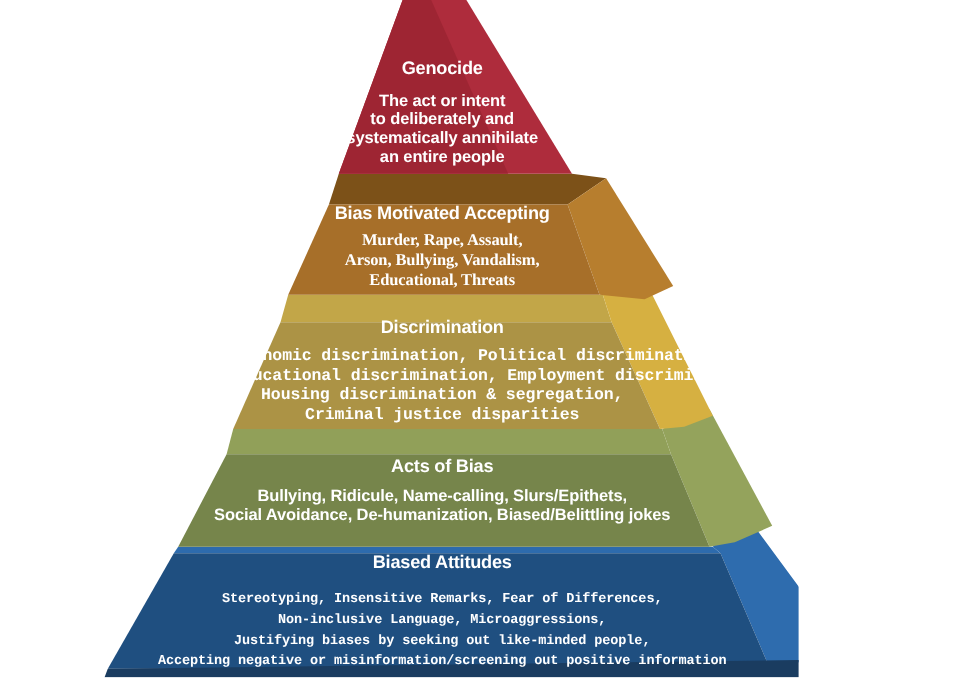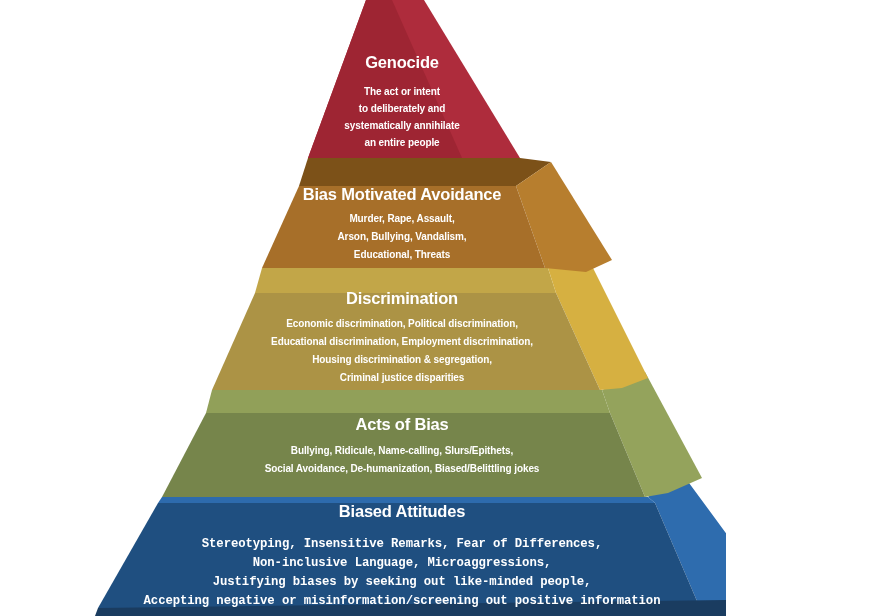--- a/index.html
+++ b/index.html
@@ -27,34 +27,34 @@
     pointer-events: none;
   }
   .level-title {
     margin: 0;
     font-size: 16.5px;
     font-weight: 700;
     letter-spacing: -0.2px;
     line-height: 20px;
   }
   .level-lines {
-    font-size: 10px;
+    font-size: 15px;
     font-weight: 700;
     letter-spacing: -0.1px;
   }
   .level-lines div { white-space: nowrap; }
 
   .text-genocide          { left: 292px; top: 52px;  width: 220px; }
   .text-genocide .level-lines { margin-top: 11px; line-height: 17px; }
 
   .text-violence          { left: 262px; top: 184px; width: 280px; }
-  .text-violence .level-lines { margin-top: 6px; line-height: 18px; }
+  .text-violence .level-lines { margin-top: 6px; line-height: 18px; font-family: Liberation Serif, serif; }
 
   .text-discrimination    { left: 212px; top: 288px; width: 380px; }
-  .text-discrimination .level-lines { margin-top: 7px; line-height: 18px; }
+  .text-discrimination .level-lines { margin-top: 7px; line-height: 18px; font-family: Liberation Mono, monospace; }
 
   .text-acts              { left: 172px; top: 414px; width: 460px; }
   .text-acts .level-lines { margin-top: 8px; line-height: 18px; }
 
   .text-attitudes         { left: 132px; top: 501px; width: 540px; }
   .text-attitudes .level-lines { margin-top: 14px; line-height: 19px; font-size: 12.3px; font-family: Liberation Mono, monospace; }
 </style>
 </head>
 <body>
 
@@ -97,21 +97,21 @@
     <h2 class="level-title">Genocide</h2>
     <div class="level-lines">
       <div>The act or intent</div>
       <div>to deliberately and</div>
       <div>systematically annihilate</div>
       <div>an entire people</div>
     </div>
   </div>
 
   <div class="level-text text-violence">
-    <h2 class="level-title">Bias Motivated Avoidance</h2>
+    <h2 class="level-title">Bias Motivated Accepting</h2>
     <div class="level-lines">
       <div>Murder, Rape, Assault,</div>
       <div>Arson, Bullying, Vandalism,</div>
       <div>Educational, Threats</div>
     </div>
   </div>
 
   <div class="level-text text-discrimination">
     <h2 class="level-title">Discrimination</h2>
     <div class="level-lines">

